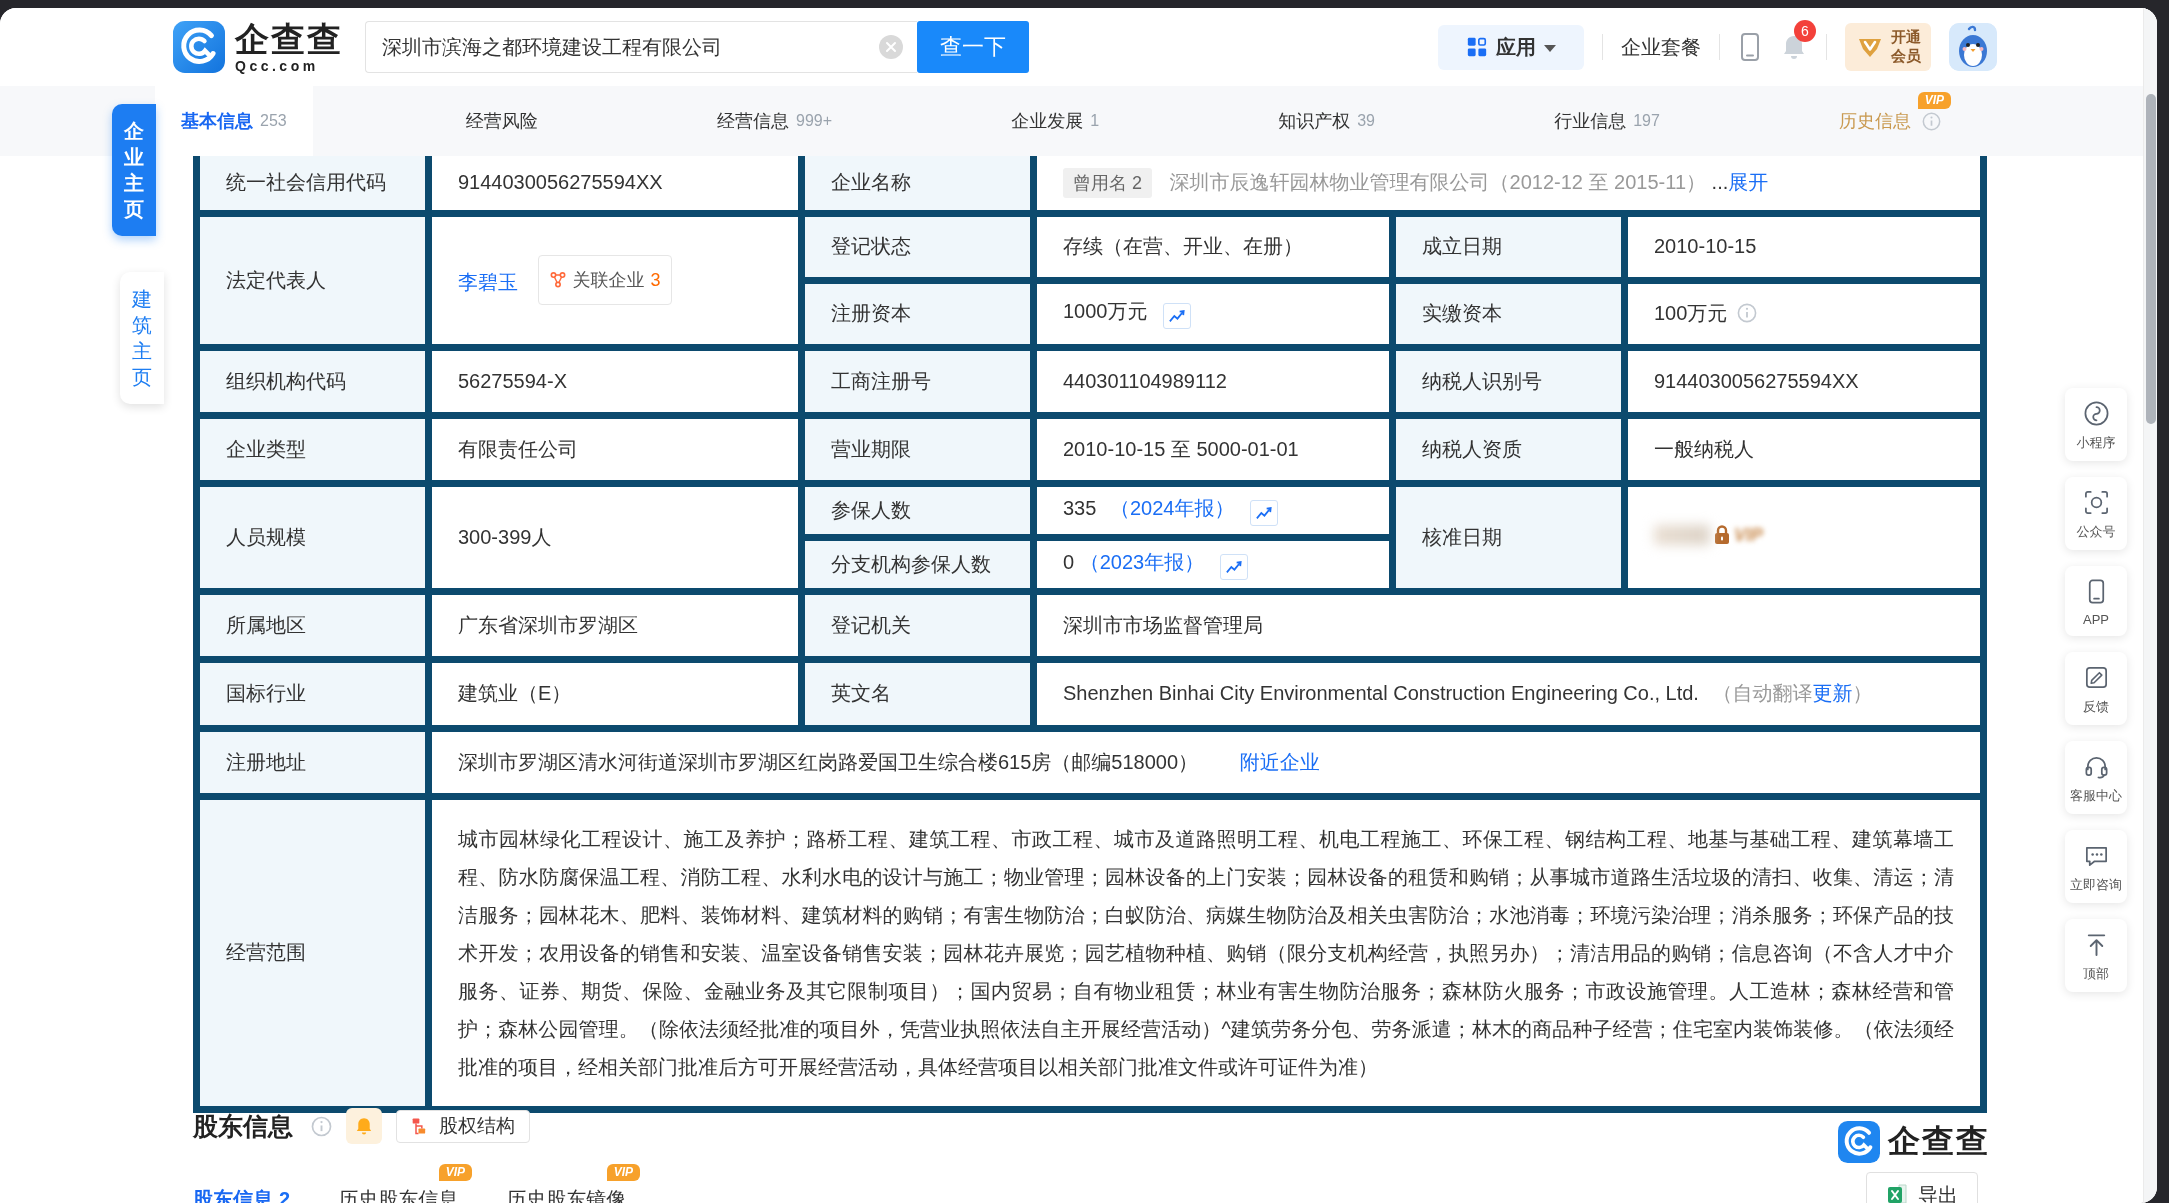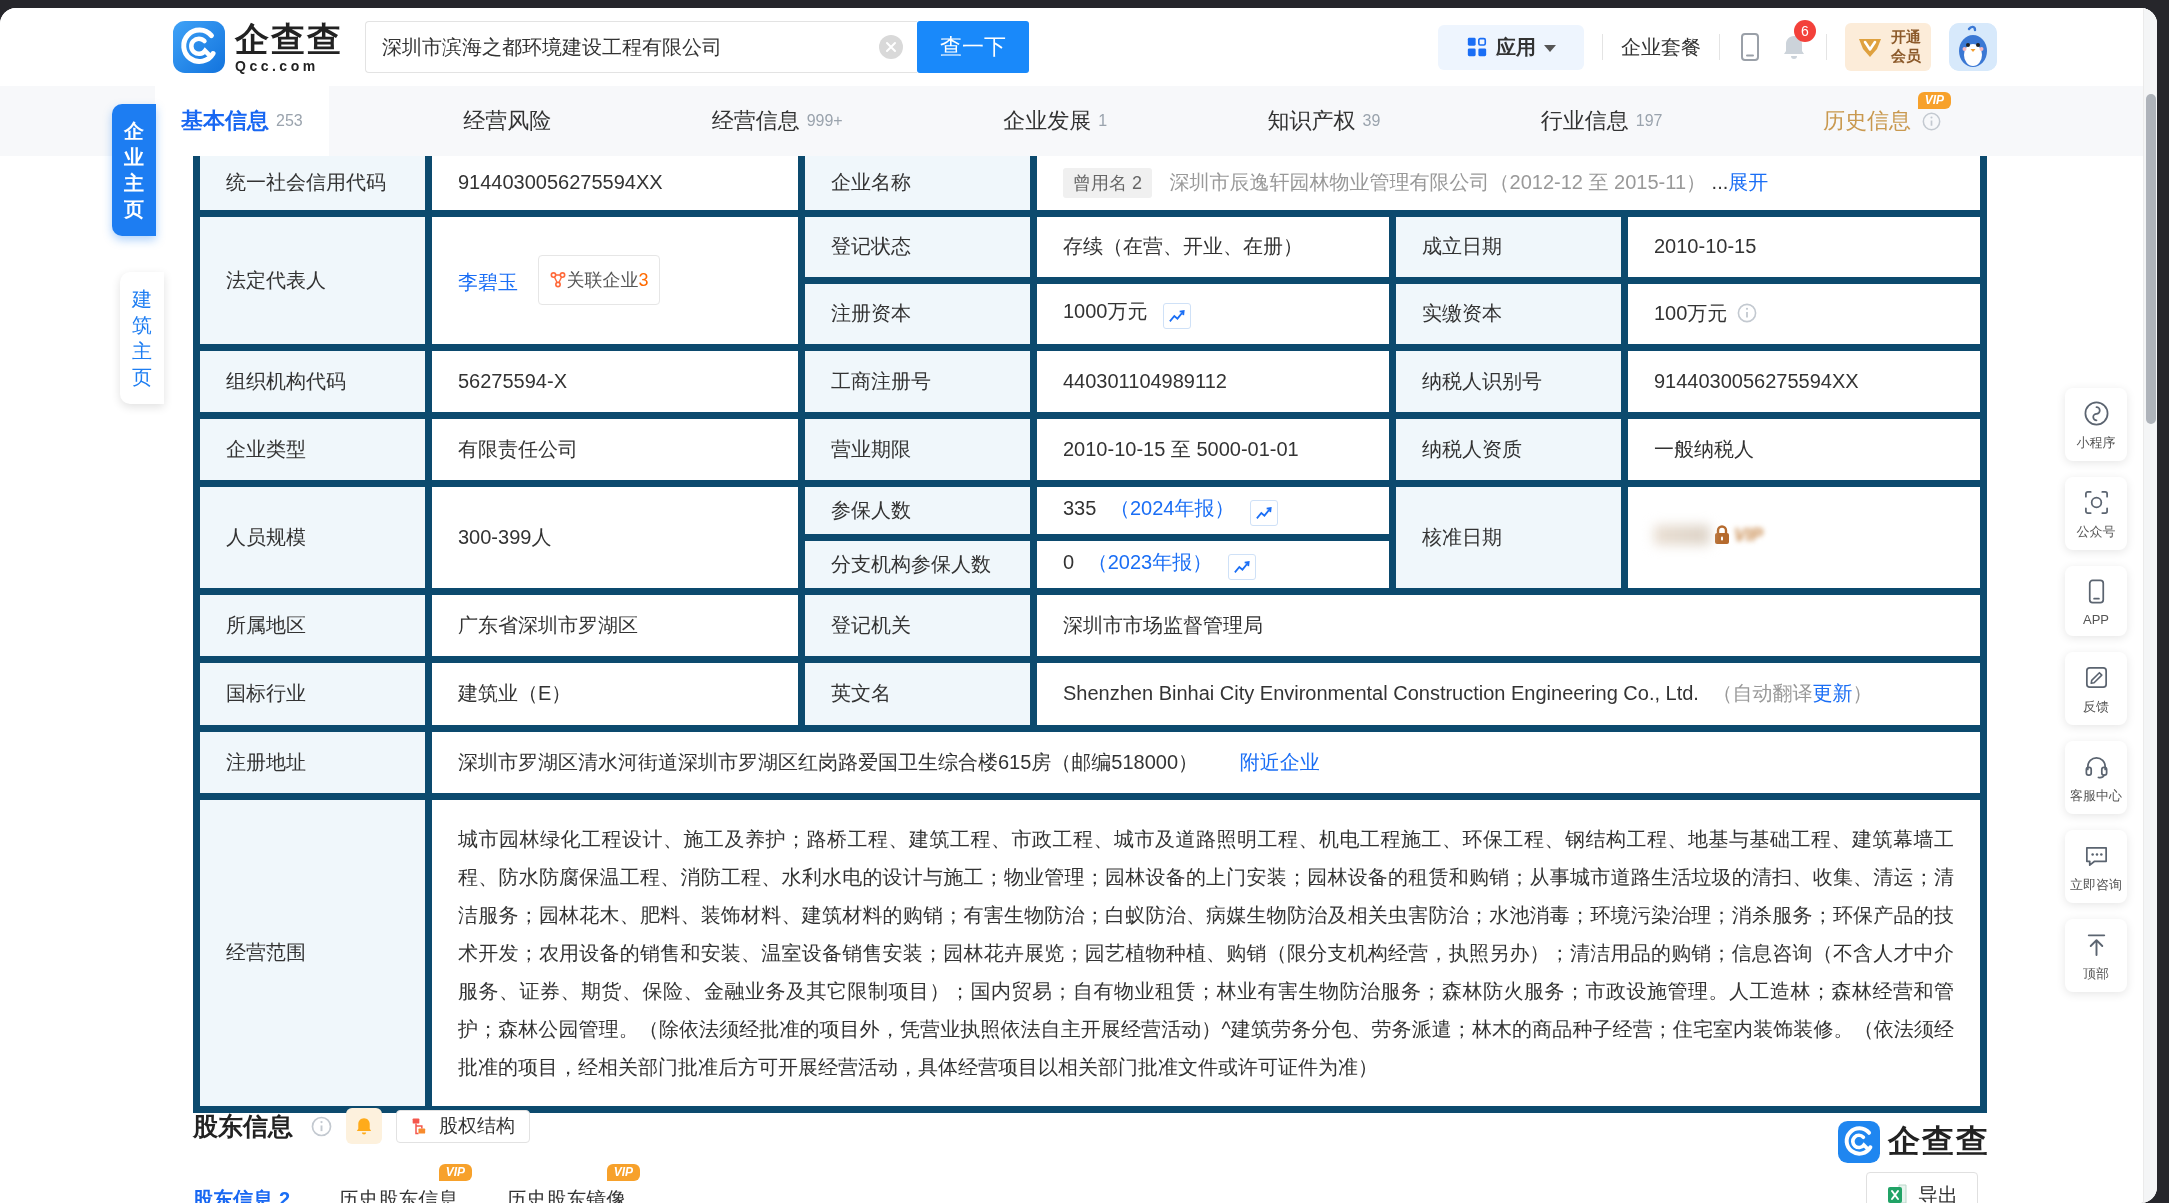--- a/index.html
+++ b/index.html
@@ -26,21 +26,21 @@
   .pkg { font-size:20px; color:#333; cursor:pointer; }
   .icon-btn { position:relative; cursor:pointer; display:flex; align-items:center; }
   .badge { position:absolute; top:-12px; left:14px; min-width:22px; height:22px; border-radius:11px; background:#f3413a; color:#fff; font-size:14px; display:flex; align-items:center; justify-content:center; padding:0 5px; }
   .vip-pill { display:flex; align-items:center; gap:6px; background:#fcecd9; border-radius:6px; padding:5px 10px; cursor:pointer; }
   .vip-pill .t { font-size:15px; font-weight:bold; color:#8c5a2b; line-height:1.25; }
   .avatar { width:48px; height:48px; border-radius:10px; overflow:hidden; cursor:pointer; background:#d7e9fb; }
 
   
   .tabbar { position:absolute; top:78px; left:0; right:0; height:70px; background:#f7f8fa; display:flex; align-items:stretch; padding-left:155px; padding-right:190px; z-index:4; }
   .tab { display:flex; align-items:center; gap:7px; padding:0 26px; cursor:pointer; position:relative; }
-  .tab .lb { font-size:22px; color:#333;text-align:center; }
+  .tab .lb { font-size:18px; color:#333;text-align:center; }
   .tab .ct { font-size:16px; color:#9aa3ad; }
   .tab.active { background:#fff; }
   .tab.active .lb { color:#1867f2; font-weight:bold; }
   .tab.vip-tab .lb { color:#c9994f; }
   .vip-badge { position:absolute; top:6px; right:16px; background:#f7a12b; color:#fff; font-size:12px; font-style:italic; font-weight:bold; padding:1px 7px 2px; border-radius:6px 6px 6px 0; }
   .tab-flex { flex:1; display:flex; justify-content:space-between; }
 
   
   .side-tab { position:absolute; width:44px; text-align:center; border-radius:10px 0 0 10px; padding:14px 0; z-index:9; cursor:pointer; }
   .side-tab span { display:inline-block; width:22px; font-size:20px; line-height:1.3; word-break:break-all; font-weight:bold; }
@@ -50,21 +50,21 @@
   .side-tab.white span { color:#1d7df2; font-weight:normal; }
 
   
   table.info { position:absolute; left:193px; top:148px; width:1787px; border-collapse:collapse; table-layout:fixed; z-index:2; background:#fff; }
   table.info td { border:7px solid #0c4a6e; font-size:20px; color:#333; padding:6px 14px 6px 26px; vertical-align:middle; }
   table.info tr:first-child td { border-top:none; }
   td.lbl { background:#f0f7fb; }
   .lnk { color:#1a6ef5; cursor:pointer; text-decoration:none; }
   .gray { color:#999; }
   .old-badge { display:inline-block; background:#f0f0f0; color:#666; font-size:18px; padding:3px 10px; border-radius:3px; margin-right:12px; }
-  .rel-pill { display:inline-flex; align-items:center; gap:0; border:1px solid #e6e6e6; border-radius:4px; padding:12px 10px; margin-left:14px; font-size:18px; color:#555; cursor:pointer; background:#fff; }
+  .rel-pill { display:inline-flex; align-items:center; gap:6px; border:1px solid #e6e6e6; border-radius:4px; padding:12px 10px; margin-left:14px; font-size:18px; color:#555; cursor:pointer; background:#fff; }
   .rel-pill b { color:#ff6a00; font-weight:normal; }
   .chart-ico { display:inline-flex; align-items:center; justify-content:center; width:28px; height:26px; border:1px solid #cfe1f7; border-radius:3px; margin-left:10px; vertical-align:-6px; cursor:pointer; background:#fff; }
   .iinfo { display:inline-flex; vertical-align:-3px; margin-left:4px; cursor:pointer; }
   .scope-cell { line-height:38px !important; text-align:justify; padding:20px 26px !important; }
   .vip-mask { display:inline-flex; align-items:center; gap:2px; position:relative; }
   .blur-blob { width:56px; height:20px; background:linear-gradient(90deg,#e9ded2,#dcd2c6); filter:blur(6px); border-radius:3px; }
   .vip-faint { color:#c98b4e; font-style:italic; font-weight:bold; font-size:18px; filter:blur(2.5px); }
 
   
   .sh-head { position:absolute; left:193px; top:1100px; display:flex; align-items:center; gap:14px; z-index:2; }
@@ -316,21 +316,21 @@
                 <rect x="9" y="12.5" width="2" height="4" rx="1" fill="#fff"></rect>
               </svg>
           <span class="vip-faint">VIP</span>
         </span>
       </td>
     </tr>
     <tr style="height:54px">
       <td class="lbl" style="padding-right:4px">分支机构参保人数</td>
       <td>
         <span>0</span>
-        <span class="lnk" style="margin-left:8px">（2023年报）</span>
+        <span class="lnk" style="">（2023年报）</span>
         <span class="chart-ico">
               <svg width="18" height="16" viewBox="0 0 20 18">
                 <path d="M2 15 L7 9 L10.5 12 L17 4" fill="none" stroke="#1a6ef5" stroke-width="2"></path>
                 <path d="M13 4 L17.5 3.4 L17 8" fill="none" stroke="#1a6ef5" stroke-width="2"></path>
               </svg>
             </span>
       </td>
     </tr>
     <tr style="height:68px">
       <td class="lbl">所属地区</td>

